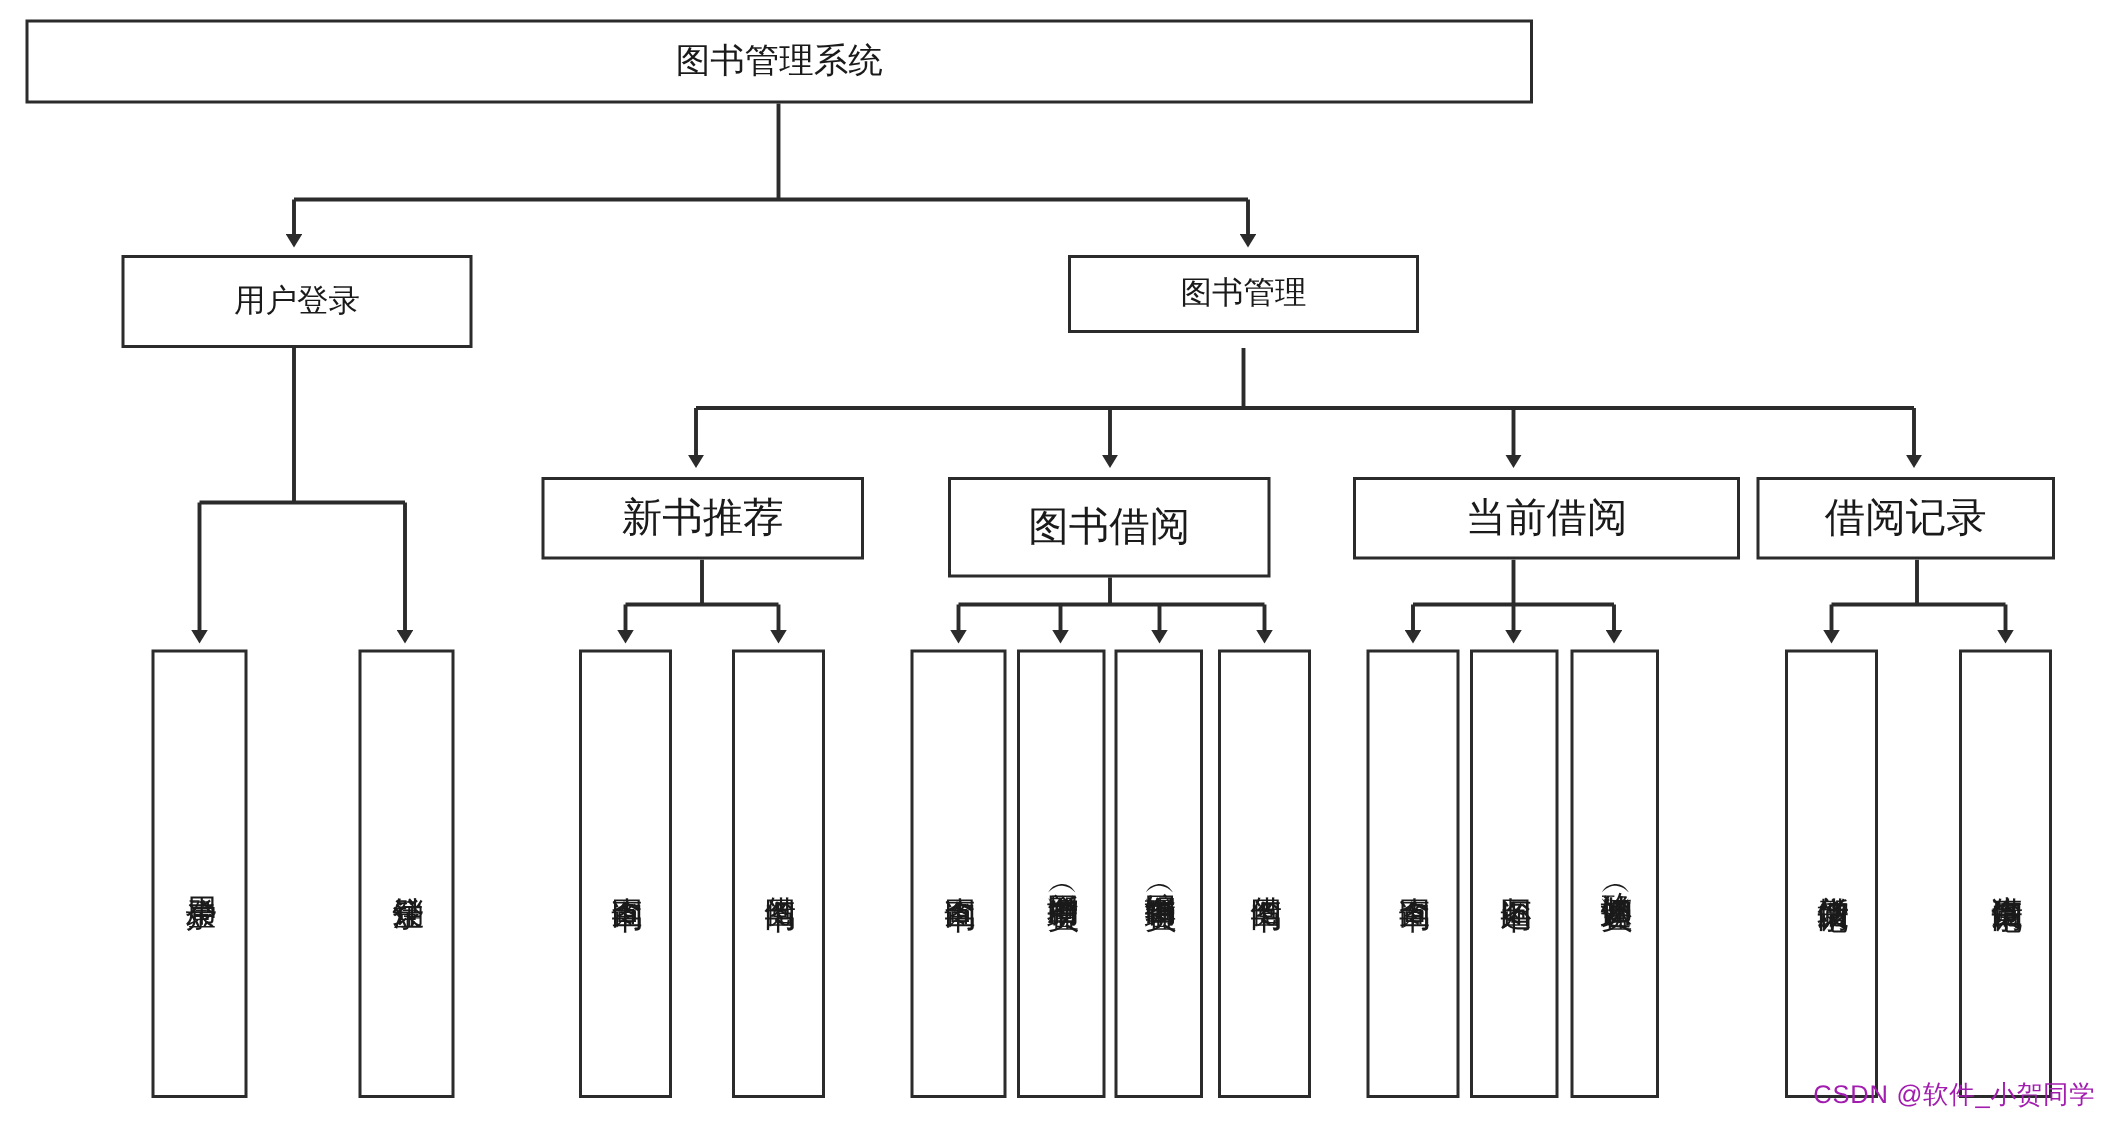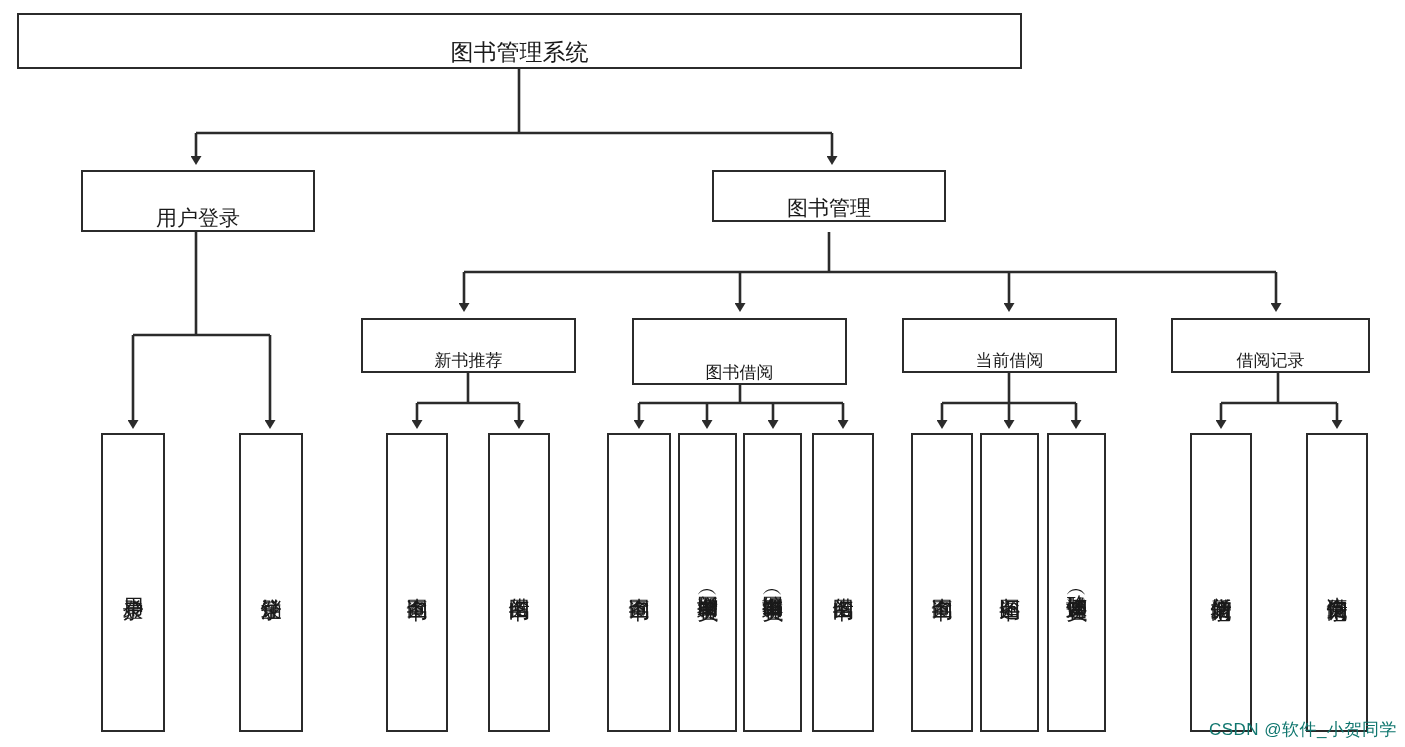--- a/index.html
+++ b/index.html
@@ -24,33 +24,33 @@
     height: 747px;
     pointer-events: none;
   }
   .node {
     position: absolute;
     box-sizing: border-box;
     background: #ffffff;
     border: 2px solid #2b2b2b;
     color: #1a1a1a;
     display: flex;
-    align-items: flex-end;
+    align-items: center;
     justify-content: center;
     text-align: center;
     z-index: 2;
   }
   .node.root {
     font-size: 23px;
   }
   .node.lvl2 {
     font-size: 21px;
   }
   .node.lvl3 {
-    font-size: 17px;
+    font-size: 27px;
   }
   .node.leaf {
     font-size: 21px;
     align-items: center;
     justify-content: center;
     padding: 6px 0;
   }
   .vtext {
     writing-mode: vertical-rl;
     text-orientation: upright;
@@ -60,21 +60,21 @@
   }
   .htext {
     line-height: 1.2;
     white-space: nowrap;
   }
   #watermark {
     position: absolute;
     right: 8px;
     bottom: 6px;
     font-size: 17px;
-    color: #0f766e;
+    color: #a21caf;
     letter-spacing: 0.5px;
     z-index: 5;
     white-space: nowrap;
     font-family: "Liberation Sans", "DejaVu Sans", sans-serif;
   }
 </style>
 </head>
 <body>
 
 <div id="canvas">
@@ -139,21 +139,21 @@
   <div class="node lvl2" style="left:712px; top:170px; width:234px; height:52px;">
     <span class="htext">图书管理</span>
   </div>
 
   <div class="node lvl3" style="left:361px; top:318px; width:215px; height:55px;">
     <span class="htext">新书推荐</span>
   </div>
   <div class="node lvl3" style="left:632px; top:318px; width:215px; height:67px;">
     <span class="htext">图书借阅</span>
   </div>
-  <div class="node lvl3" style="left:902px; top:318px; width:215px; height:55px;">
+  <div class="node lvl3" style="left:902px; top:318px; width:258px; height:55px;">
     <span class="htext">当前借阅</span>
   </div>
   <div class="node lvl3" style="left:1171px; top:318px; width:199px; height:55px;">
     <span class="htext">借阅记录</span>
   </div>
 
   <div class="node leaf" style="left:101px; top:433px; width:64px; height:299px;">
     <span class="vtext">用户登录</span>
   </div>
   <div class="node leaf" style="left:239px; top:433px; width:64px; height:299px;">

